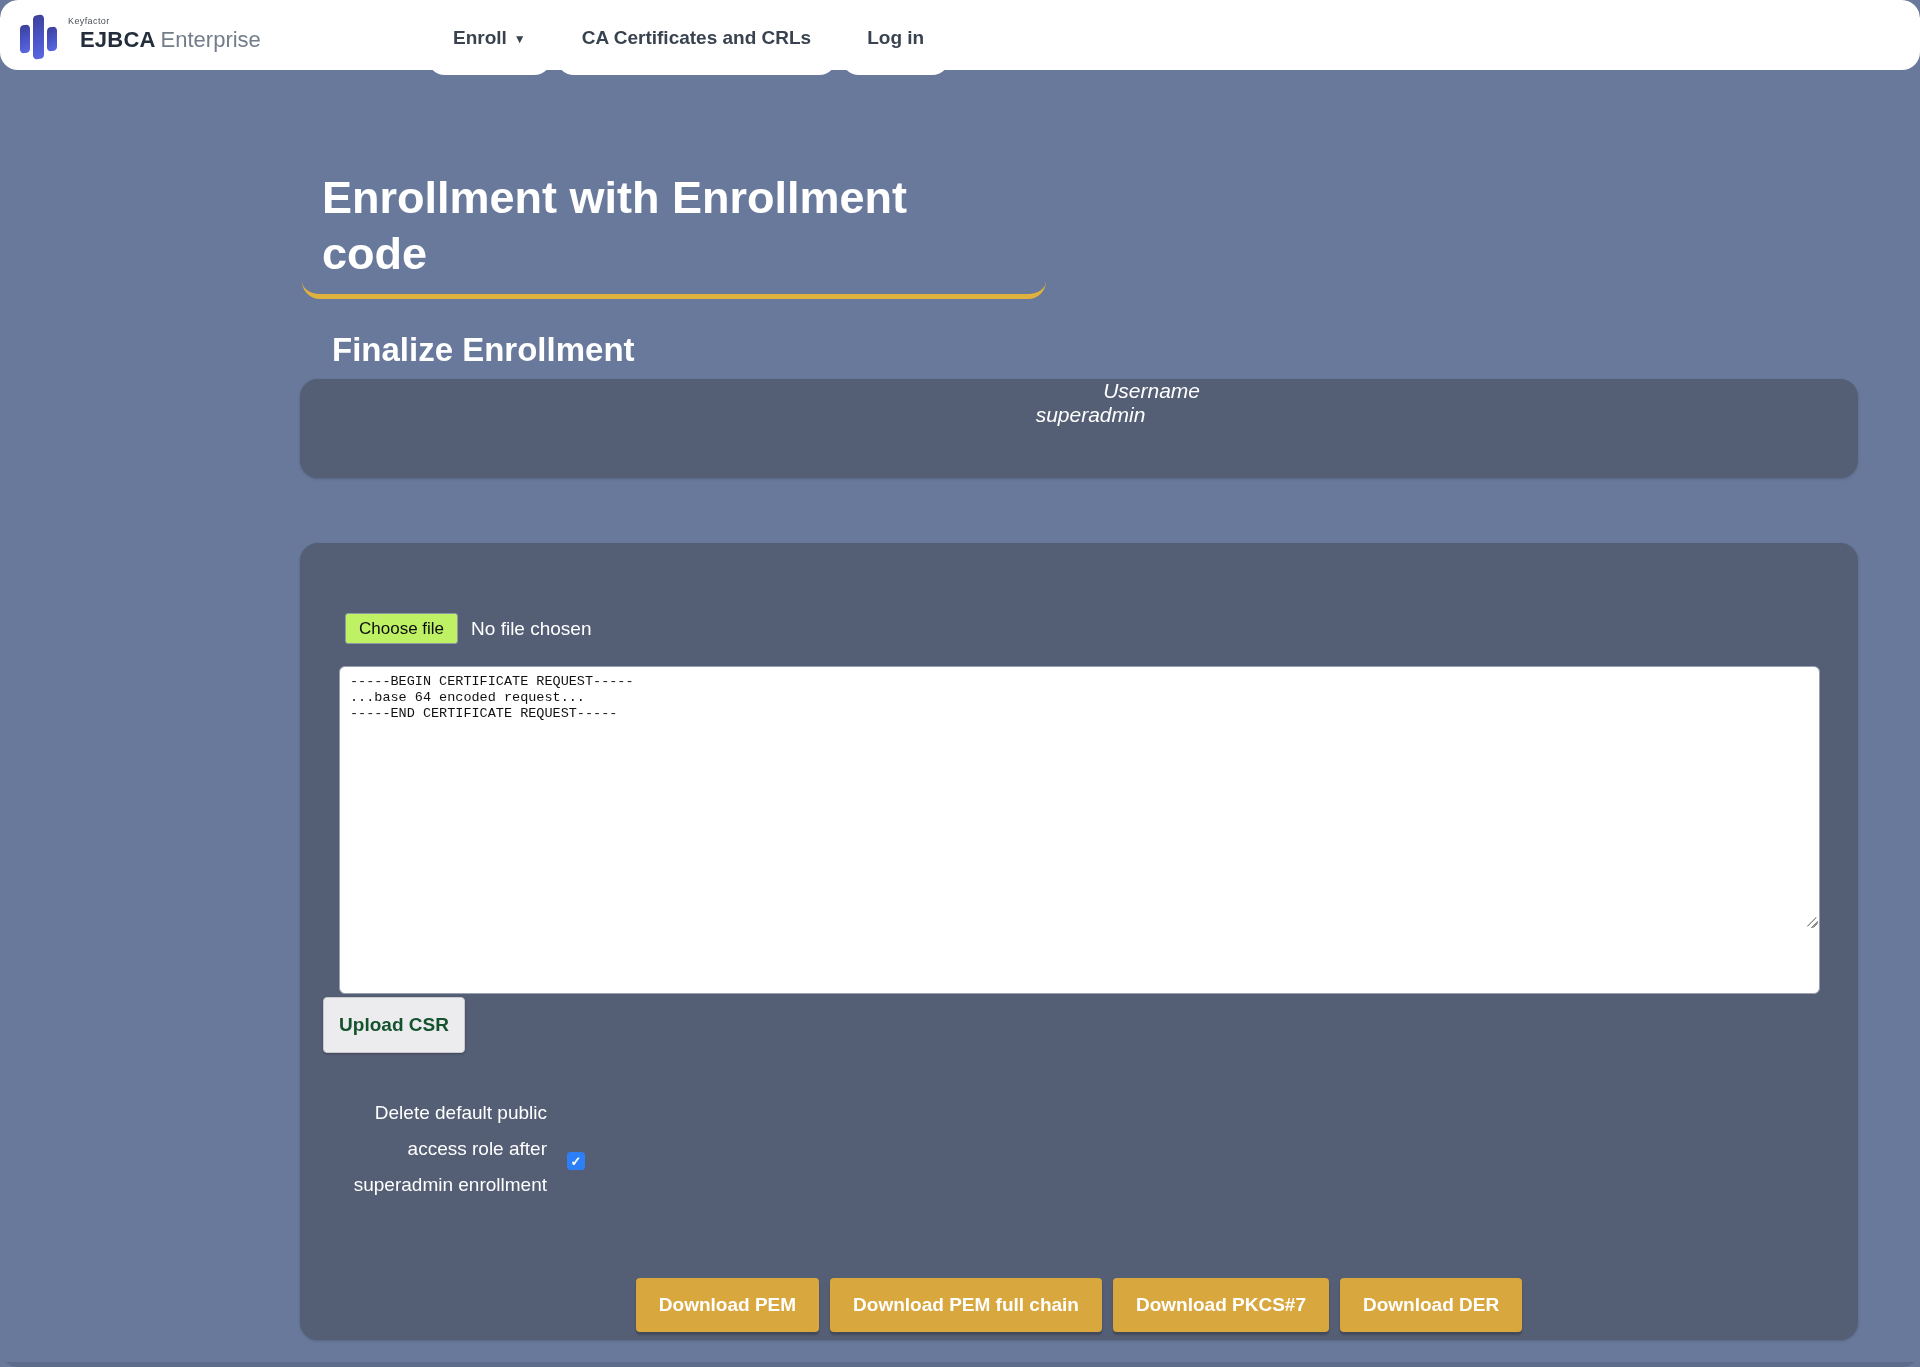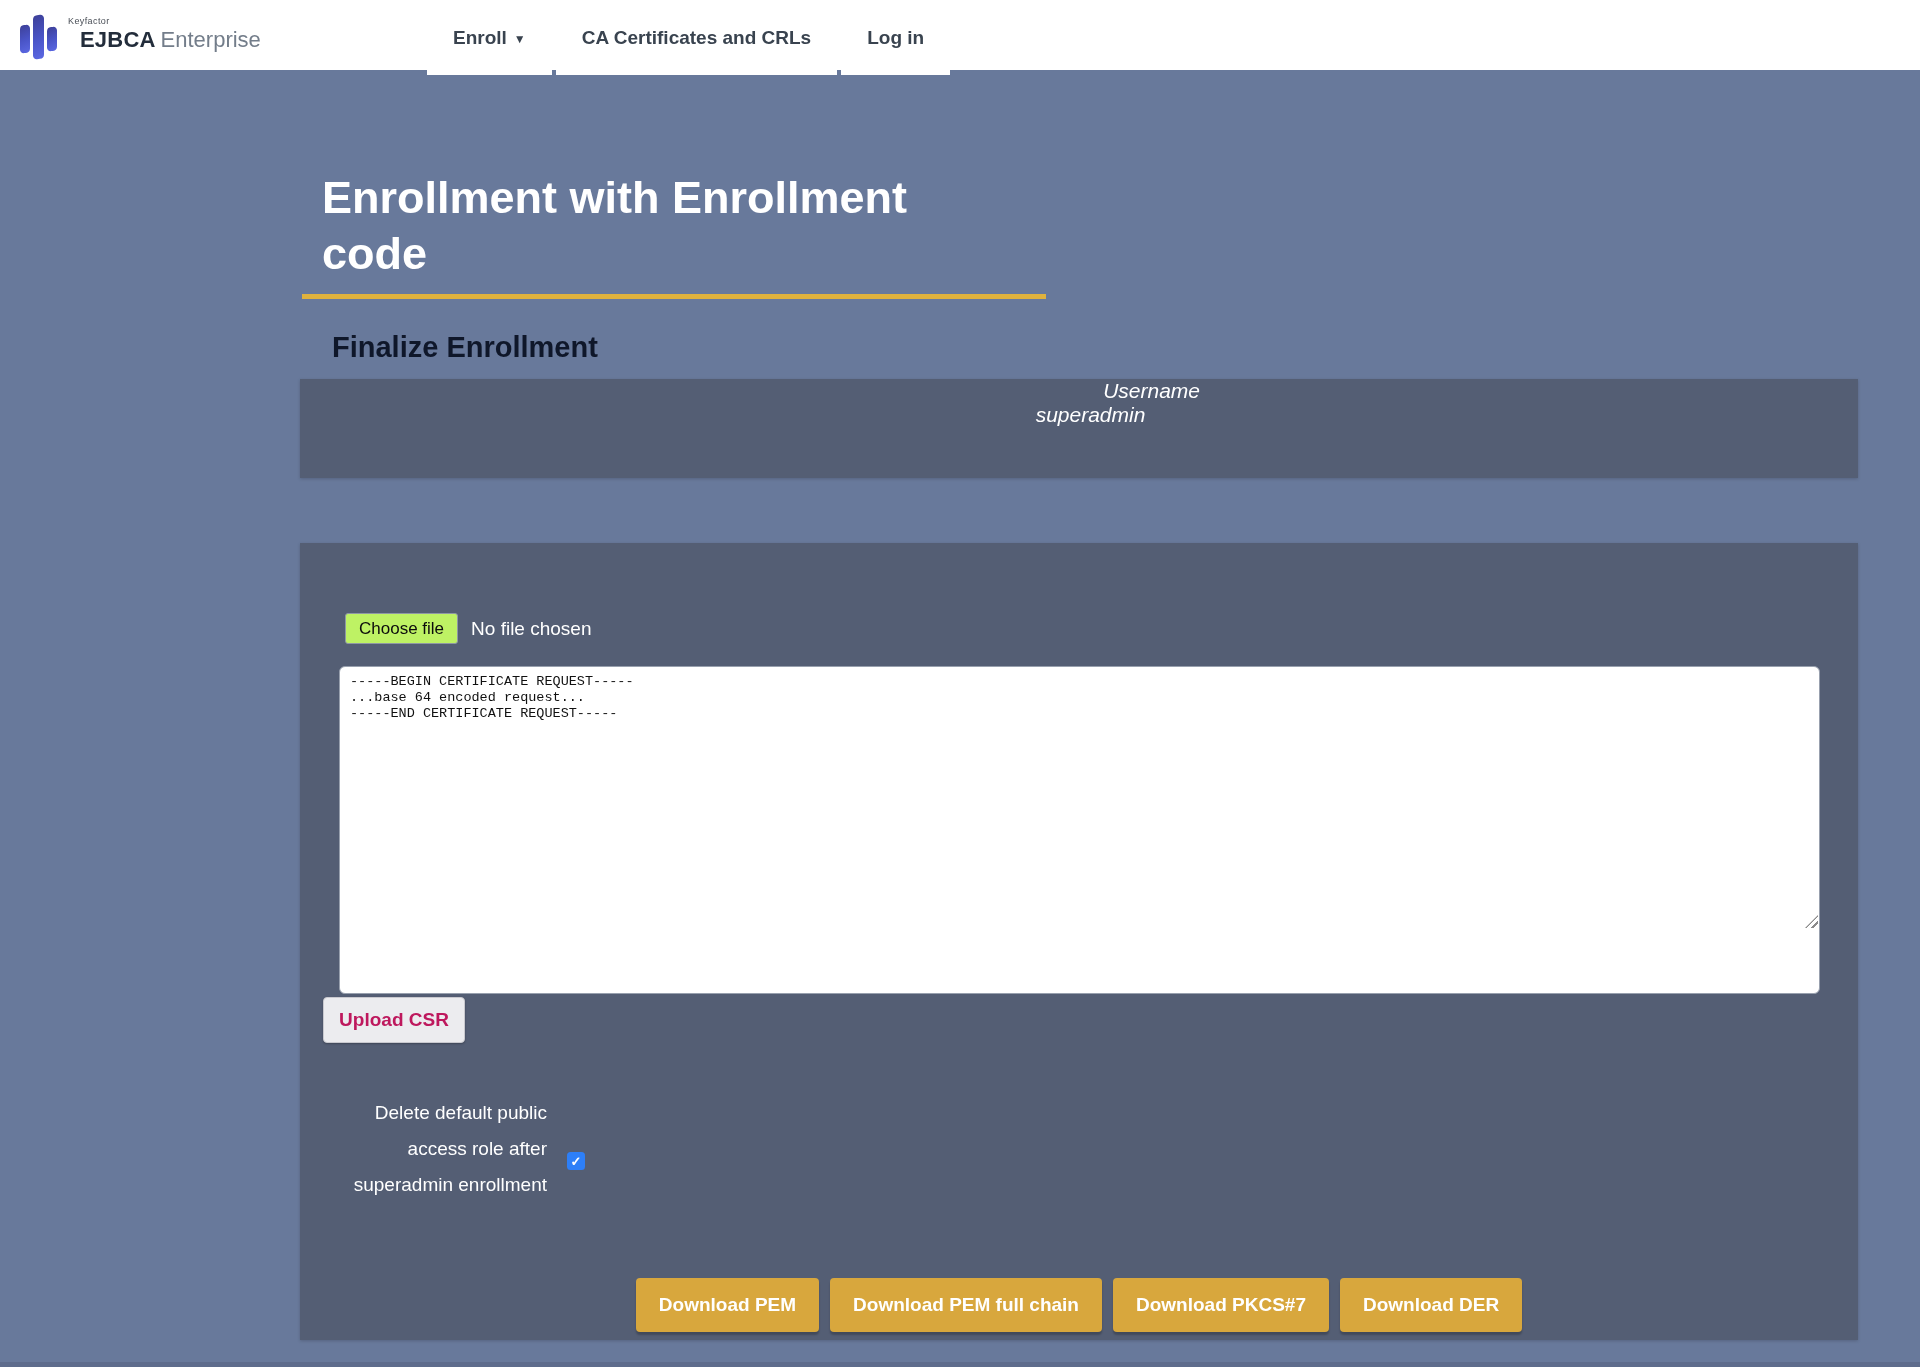--- a/index.html
+++ b/index.html
@@ -1,15 +1,15 @@
 <!DOCTYPE html>
 <html><head>
 <meta charset="utf-8">
 <style>
-  * { margin:0; padding:0; box-sizing:border-box; }
+  * { margin:0; padding:0; box-sizing:border-box;border-radius:18px; }
   html,body { width:1920px; height:1367px; }
   body { font-family:"Liberation Sans", sans-serif; background:#68799b; overflow:hidden; }
   #page { position:relative; width:1920px; height:1367px; background:#68799b; }
 
   
   .header { position:absolute; left:0; top:0; width:1920px; height:70px; background:#ffffff; z-index:5; }
   .brand { position:absolute; left:18px; top:13px; display:flex; align-items:flex-start; }
   .brand-icon { position:relative; width:42px; height:46px; margin-right:8px; }
   .brand-icon .bar { position:absolute; border-radius:4px; background:linear-gradient(160deg,#3d4098 0%,#4a55c8 55%,#5b68e2 100%); transform:skewY(-6deg); }
   .bar1 { left:2px;  top:12px; width:10px; height:28px; }
@@ -21,38 +21,38 @@
   .brand-product { font-weight:bold; color:#232d3b; letter-spacing:.2px;margin-left:12px; }
   .brand-edition { color:#737d8a; font-weight:normal; margin-left:5px; }
 
   .nav { position:absolute; left:427px; top:0; height:86px; display:flex; align-items:stretch; gap:4px; }
   .nav-item { background:#ffffff; height:75px; display:flex; align-items:center; justify-content:center; padding:0 26px; cursor:pointer; color:#39434f; font-size:19px; font-weight:bold; white-space:nowrap; }
   .caret { font-size:12px; margin-left:7px; color:#39434f; transform:translateY(1px); }
 
   
   .title-block { position:absolute; left:302px; top:130px; width:744px; padding:40px 86px 12px 20px; border-bottom:5px solid #e0b23d; }
   .page-title { color:#ffffff; font-size:45px; line-height:56px; font-weight:bold; }
-  .section-heading { position:absolute; left:332px; top:331px; color:#0f172a; font-size:29px; font-weight:bold; }
+  .section-heading { position:absolute; left:332px; top:331px; color:#ffffff; font-size:33px; font-weight:bold; }
 
   
   .panel { position:absolute; left:300px; width:1558px; background:#545e74; box-shadow:0 1px 3px rgba(0,0,0,.18);flex-direction:column; }
   .panel-summary { top:379px; height:99px; display:flex; align-items:center; }
   .summary-label { width:242px; text-align:right; color:#ffffff; font-size:21px; font-style:italic; }
   .summary-value { margin-left:23px; color:#ffffff; font-size:21px; font-style:italic; }
 
   .panel-form { top:543px; height:797px; }
 
   .file-row { position:absolute; left:45px; top:70px; display:flex; align-items:center; }
   .choose-file-btn { height:31px; padding:0 13px; background:#bef264; border:1px solid #8f98a5; border-radius:3px; font-family:"Liberation Sans",sans-serif; font-size:17px; color:#0c0c0c; cursor:pointer; }
   .file-status { margin-left:13px; color:#ffffff; font-size:19px; }
 
   .csr-textarea { position:absolute; left:39px; top:123px; width:1481px; height:328px; background:#ffffff; border:1px solid #98a0ae; border-radius:6px; padding:7px 10px; font-family:"Liberation Mono", monospace; font-size:13.5px; line-height:16px; color:#111111; resize:none; white-space:pre; overflow:auto; }
   .resize-grip { position:absolute; left:1505px; top:372px; width:13px; height:13px; clip-path:polygon(100% 0,100% 100%,0 100%); background:repeating-linear-gradient(-45deg, transparent 0 3px, #8a8a8a 3px 5px); pointer-events:none; }
 
-  .upload-btn { position:absolute; left:23px; top:454px; width:142px; height:46px; background:#ececef; border:1px solid #c9c9cf; border-radius:4px; box-shadow:0 1px 2px rgba(0,0,0,.25); font-family:"Liberation Sans",sans-serif; font-size:19px; font-weight:bold; color:#be185d; cursor:pointer; }
+  .upload-btn { position:absolute; left:23px; top:454px; width:142px; height:56px; background:#ececef; border:1px solid #c9c9cf; border-radius:4px; box-shadow:0 1px 2px rgba(0,0,0,.25); font-family:"Liberation Sans",sans-serif; font-size:19px; font-weight:bold; color:#14532d; cursor:pointer; }
 
   .delete-role-label { position:absolute; left:40px; top:552px; width:207px; text-align:right; color:#ffffff; font-size:19px; line-height:36px; }
   .delete-role-checkbox { position:absolute; left:267px; top:609px; width:18px; height:18px; border-radius:3.5px; background:#2d7ff8; display:flex; align-items:center; justify-content:center; cursor:pointer; }
   .delete-role-checkbox .check { color:#ffffff; font-size:13px; font-weight:bold; line-height:1; }
 
   .download-row { position:absolute; left:0; top:735px; width:1558px; height:54px; display:flex; justify-content:center; gap:11px; }
   .download-btn { height:54px; padding:0 23px; background:#d8a73d; border:none; border-radius:4px; box-shadow:0 3px 2px rgba(0,0,0,.22); color:#ffffff; font-family:"Liberation Sans",sans-serif; font-size:19px; font-weight:bold; cursor:pointer; white-space:nowrap; }
 
   .footer-strip { position:absolute; left:0; bottom:0; width:1920px; height:5px; background:#5e6c8c; }
 </style>

